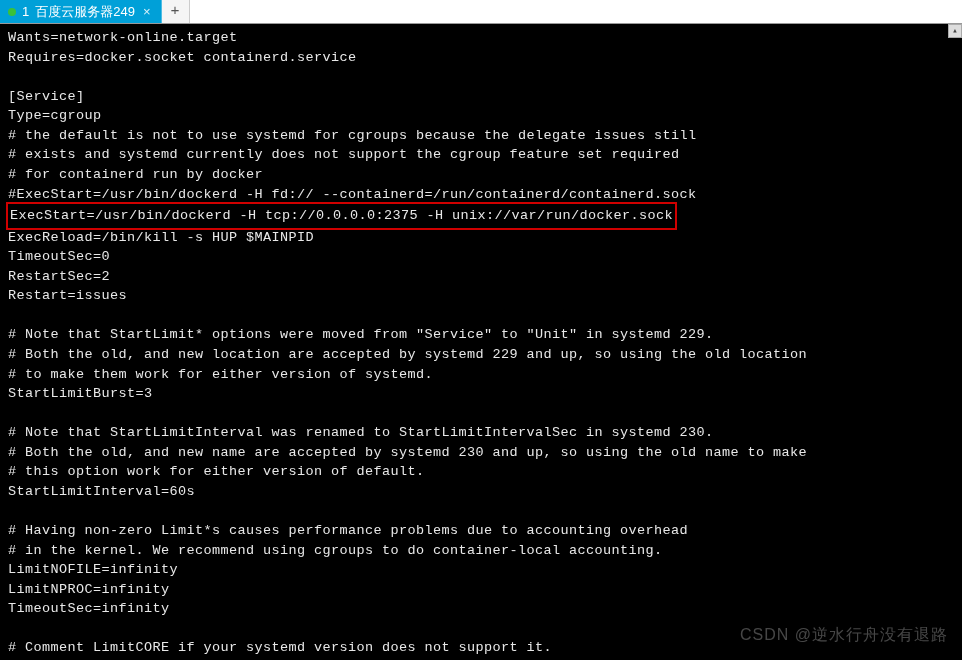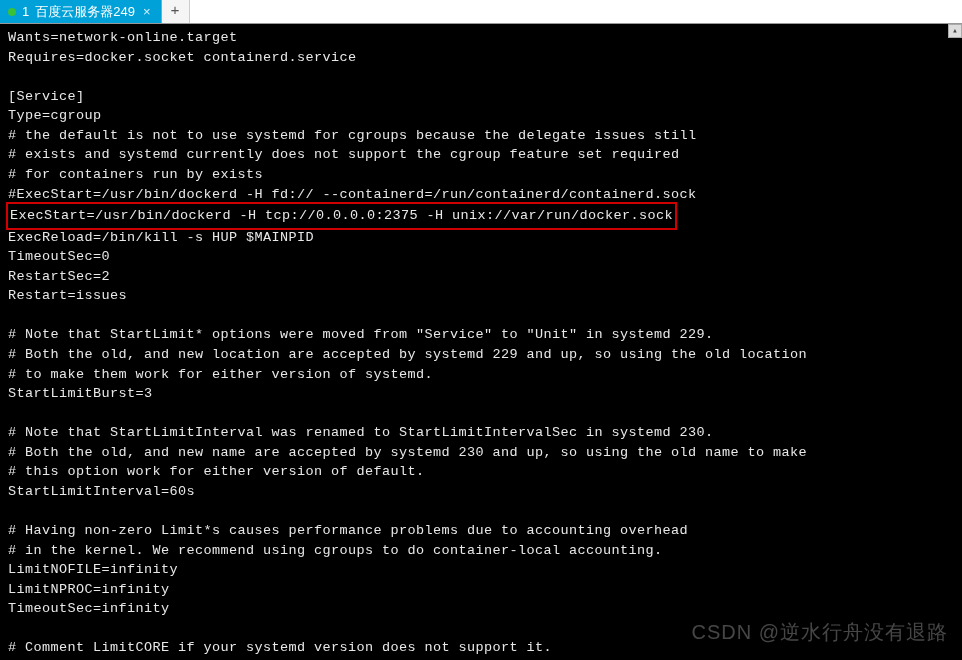--- a/index.html
+++ b/index.html
@@ -70,21 +70,21 @@
     display: inline-block;
     padding: 2px 2px;
     margin: -2px -2px;
   }
   .watermark {
     position: absolute;
     right: 14px;
     bottom: 14px;
     color: rgba(200,200,200,0.35);
     font-family: sans-serif;
-    font-size: 20px;
+    font-size: 16px;
     letter-spacing: 1px;
     pointer-events: none;
   }
   .scroll-corner {
     position: absolute;
     top: 24px;
     right: 0;
     width: 14px;
     height: 14px;
     background: #ddd;
@@ -114,21 +114,21 @@
   <span>▴</span>
 </div>
 
 <div class="terminal"><span>Wants=network-online.target</span>
 <span>Requires=docker.socket containerd.service</span>
 <span></span>
 <span>[Service]</span>
 <span>Type=cgroup</span>
 <span># the default is not to use systemd for cgroups because the delegate issues still</span>
 <span># exists and systemd currently does not support the cgroup feature set required</span>
-<span># for containers run by exists</span>
+<span># for containerd run by docker</span>
 <span>#ExecStart=/usr/bin/dockerd -H fd:// --containerd=/run/containerd/containerd.sock</span>
 <span class="hl">ExecStart=/usr/bin/dockerd -H tcp://0.0.0.0:2375 -H unix://var/run/docker.sock</span>
 <span>ExecReload=/bin/kill -s HUP $MAINPID</span>
 <span>TimeoutSec=0</span>
 <span>RestartSec=2</span>
 <span>Restart=issues</span>
 <span></span>
 <span># Note that StartLimit* options were moved from "Service" to "Unit" in systemd 229.</span>
 <span># Both the old, and new location are accepted by systemd 229 and up, so using the old location</span>
 <span># to make them work for either version of systemd.</span>

